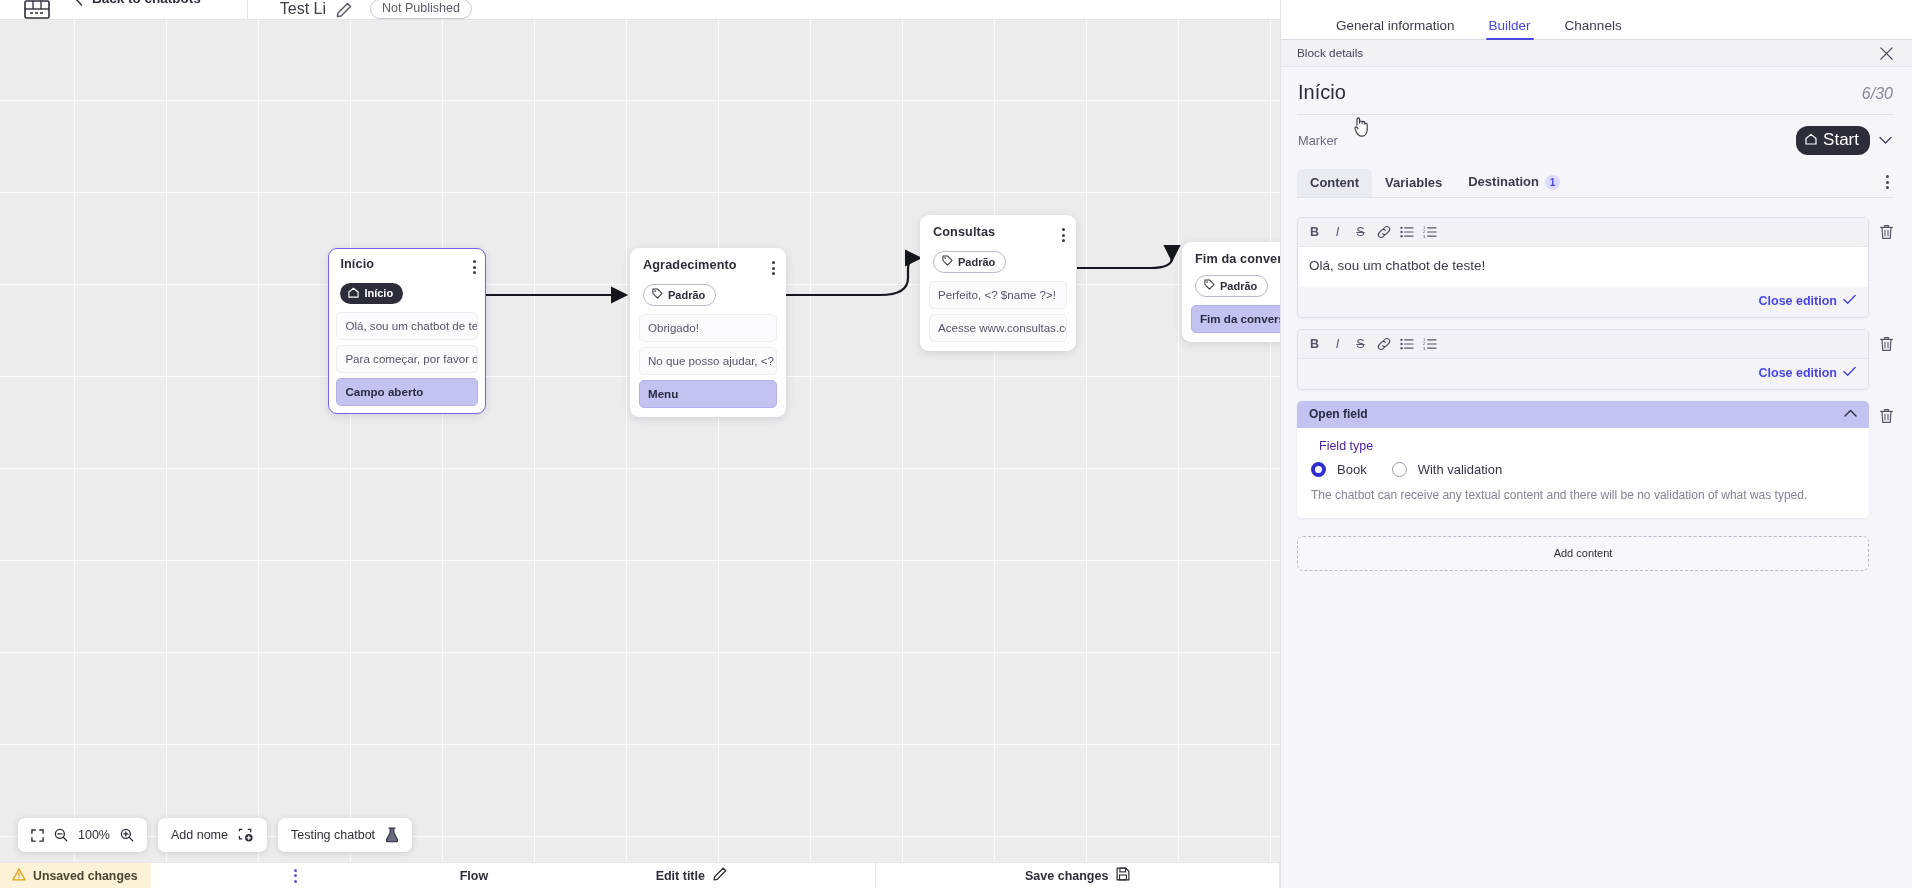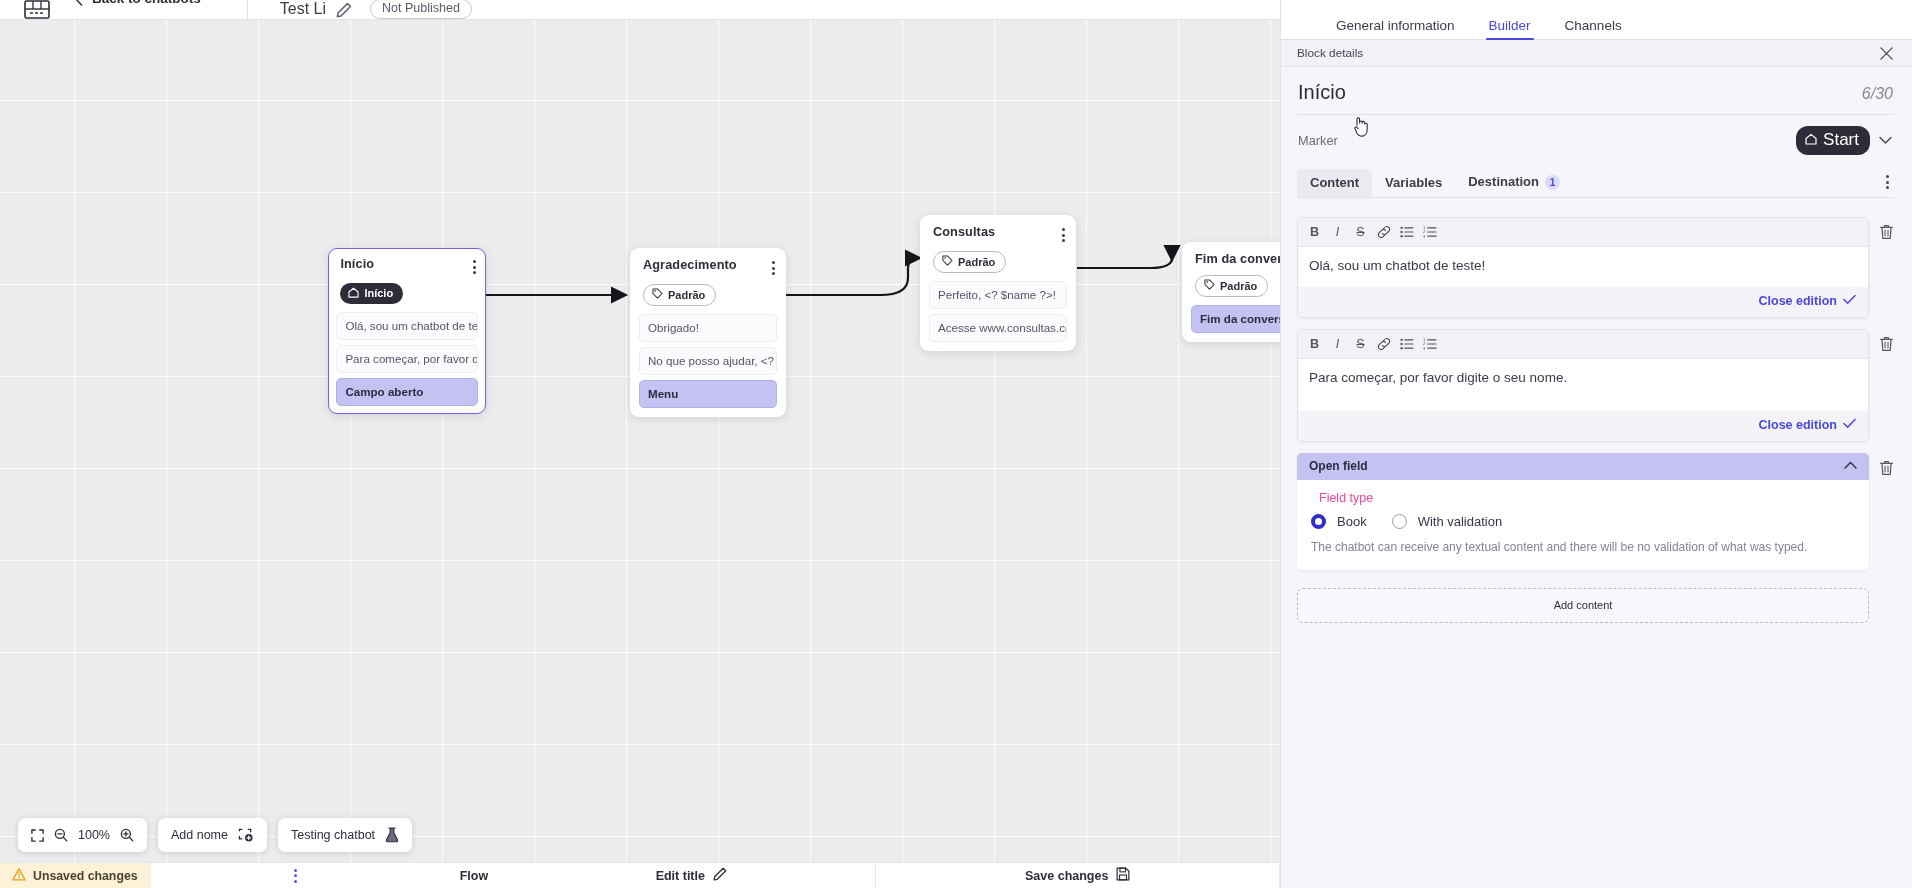--- a/index.html
+++ b/index.html
@@ -207,21 +207,21 @@
   .openfield{
     flex:1; border-radius:5px; overflow:hidden;
     box-shadow:0 1px 3px rgba(40,40,70,.08);
   }
   .of-head{
     background:#c3c2f0; padding:6px 12px 7px; font-size:12px; font-weight:bold;
     color:#2b2b45; display:flex; align-items:center; justify-content:space-between;
     cursor:pointer;
   }
   .of-body{ background:#fff; padding:11px 14px 14px; }
-  .of-lbl{ font-size:12.5px; color:#ec4899; padding-left:8px; }
+  .of-lbl{ font-size:12.5px; color:#4c1d95; padding-left:8px; }
   .of-radios{ display:flex; align-items:center; gap:11px; padding:9px 0 10px; }
   .radio{ width:15px; height:15px; border-radius:50%; border:1.6px solid #9a9ab0; background:#fff; display:inline-block;}
   .radio.on{ border:4.5px solid #2e2ecf; background:#fff; }
   .of-radios .rl{ font-size:13px; color:#35354a; margin-right:14px; }
   .of-desc{ font-size:12px; color:#83839a; line-height:1.42; }
 
   .addcontent{
     border:1.4px dashed #b9b9cc; border-radius:6px; height:35px;
     display:flex; align-items:center; justify-content:center;
     font-size:11px; font-weight:normal; color:#2e2e3a; cursor:pointer;
@@ -586,21 +586,20 @@
             </span>
             <span class="ed-btn">
               <svg width="14" height="12" viewBox="0 0 15 13">
                   <text x="0" y="3.6" font-size="4.4" fill="#55556a">1</text>
                   <text x="0" y="8.1" font-size="4.4" fill="#55556a">2</text>
                   <text x="0" y="12.6" font-size="4.4" fill="#55556a">3</text>
                   <path d="M5 2h9M5 6.5h9M5 11h9" stroke="#55556a" stroke-width="1.3" stroke-linecap="round"></path>
                 </svg>
             </span>
           </div>
-          <div class="ed-text" style="min-height:52px">Para começar, por favor digite o seu nome.</div>
           <div class="ed-foot">
             <span class="ed-close">
               <span>Close edition</span>
               <span>
                 <svg width="13" height="11" viewBox="0 0 14 11">
                     <path d="M1 5.5L5 9.5 13 1.2" fill="none" stroke="#4a47e0" stroke-width="1.6" stroke-linecap="round" stroke-linejoin="round"></path>
                   </svg>
               </span>
             </span>
           </div>

